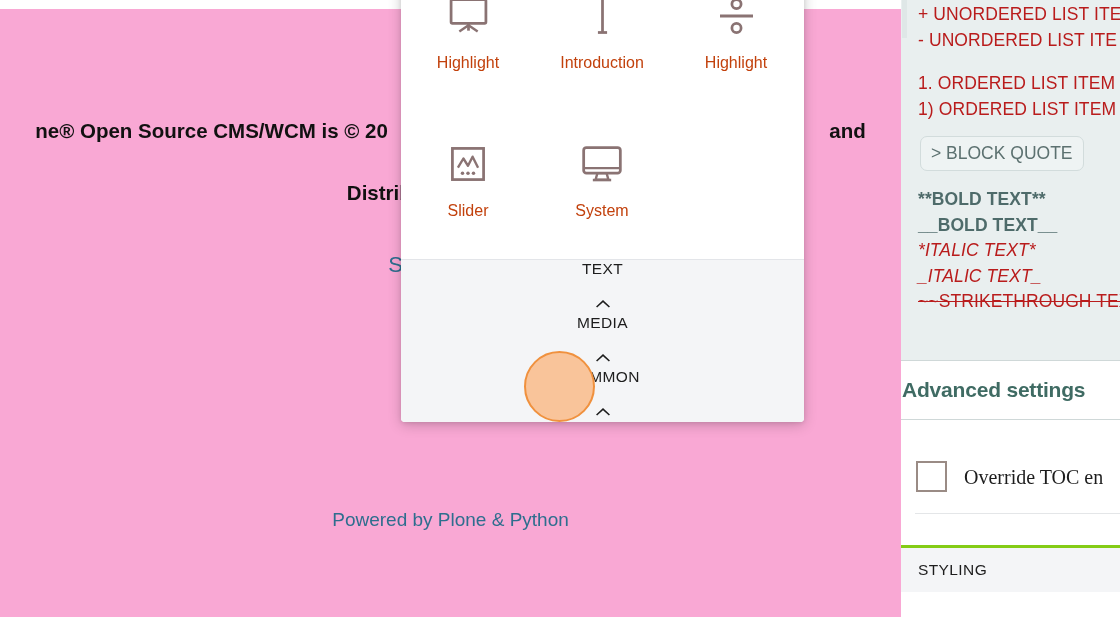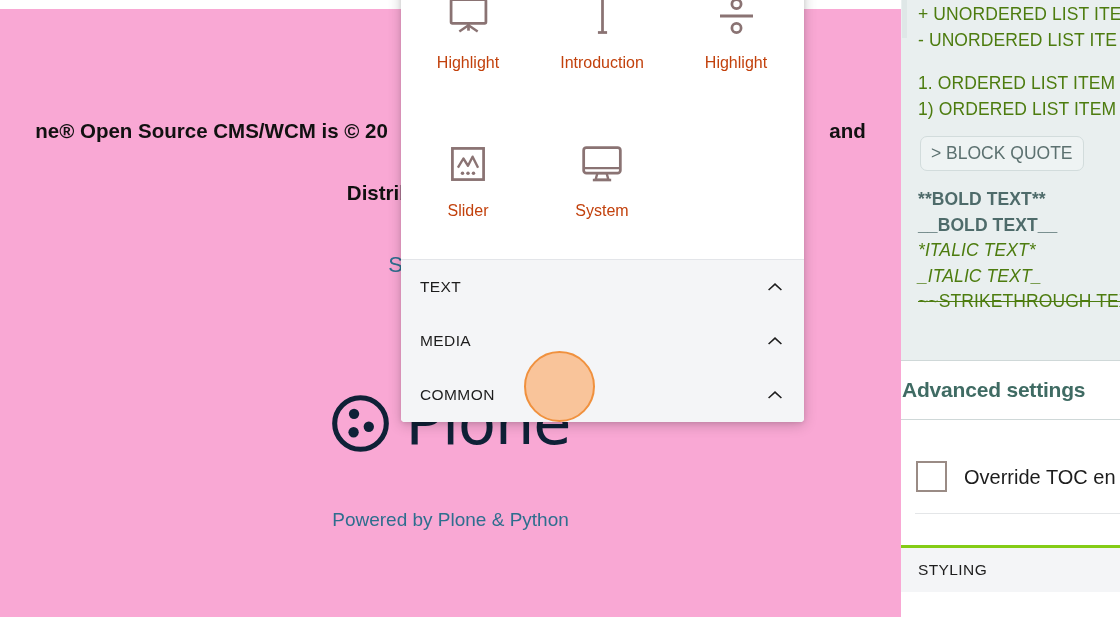--- a/index.html
+++ b/index.html
@@ -80,21 +80,21 @@
     white-space:nowrap;font-weight:400;
   }
 
   
   .accordion{
     position:absolute;left:0;bottom:0;width:403px;
     background:#f4f5f7;border-top:1px solid #e3e5e9;
   }
   .acc-row{
     height:54px;display:flex;align-items:center;justify-content:space-between;
-    padding:0 19px;box-sizing:border-box;cursor:pointer;
+    padding:0 19px;box-sizing:border-box;cursor:pointer;flex-direction:column;
   }
   .acc-row .acc-lbl{
     font-size:15.5px;letter-spacing:.4px;color:#1d1d1d;font-weight:400;
   }
   .chev{width:20px;height:20px;display:block;}
 
   
   .cursor-dot{
     position:absolute;left:524px;top:351px;width:71px;height:71px;
     border-radius:50%;
@@ -109,21 +109,21 @@
   }
   .md-help{
     position:absolute;left:0;top:0;width:219px;height:360px;
     background:#e9efef;box-sizing:border-box;
     padding:0 0 0 17px;
   }
   .md-accent{
     position:absolute;left:1px;top:-10px;width:5px;height:48px;background:#dfe7e7;
   }
   .md-line{
-    font-size:17.5px;line-height:25.5px;color:#4d7c0f;white-space:nowrap;
+    font-size:17.5px;line-height:25.5px;color:#b91c1c;white-space:nowrap;
     letter-spacing:.1px;
   }
   .md-gap{height:18px;}
   .md-quote{
     margin-top:14px;margin-left:2px;display:inline-block;
     border:1px solid #d2dcdc;border-radius:7px;
     background:#eef3f3;
     padding:4px 10px 5px 10px;
     font-size:17.5px;line-height:24px;color:#5c7170;white-space:nowrap;
   }
@@ -136,21 +136,21 @@
     box-sizing:border-box;background:#ffffff;
     border-top:1px solid #cfd8d8;border-bottom:1px solid #cfd8d8;
     display:flex;align-items:center;padding-left:1px;
   }
   .adv-head .t{
     font-size:21px;font-weight:bold;color:#3f6b63;letter-spacing:-.2px;
   }
   .toc-row{
     position:absolute;left:0;top:440px;width:219px;height:73px;
     box-sizing:border-box;display:flex;align-items:center;
-    padding-left:15px;gap:17px;background:#ffffff;
+    padding-left:15px;gap:17px;background:#ffffff;font-family:Liberation Serif, serif;
   }
   .toc-box{
     width:31px;height:31px;box-sizing:border-box;
     border:2px solid #9a8b85;background:#ffffff;flex:none;
   }
   .toc-lbl{
     font-size:20px;color:#1d1d1d;white-space:nowrap;line-height:24px;
   }
   .toc-divider{
     position:absolute;left:14px;top:513px;width:205px;height:1px;background:#e4e6e8;
@@ -182,31 +182,20 @@
           <span>and</span>
         </span>
         <span class="l2">friend</span>
         <span class="l3">Distributed under the</span>
       </div>
 
       <div class="footer-links">
         <a href="#">Site Map</a><span class="sep">|</span><a href="#">C</a>
       </div>
 
-      <div class="plone-brand">
-        <span>
-          <svg class="plone-logo-svg" width="59" height="59" viewBox="0 0 64 64" aria-hidden="true">
-            <circle cx="32" cy="32" r="28" fill="none" stroke="#0f2137" stroke-width="5.5"></circle>
-            <circle cx="25" cy="21.5" r="5.6" fill="#0f2137"></circle>
-            <circle cx="24.5" cy="41.5" r="5.6" fill="#0f2137"></circle>
-            <circle cx="41" cy="35.5" r="5.6" fill="#0f2137"></circle>
-          </svg>
-        </span>
-        <span class="plone-wordmark">Plone</span>
-      </div>
 
       <div class="powered-by">
         <a href="#">Powered by Plone &amp; Python</a>
       </div>
 
     </div>
   </div>
 
   <div class="chooser">
 

